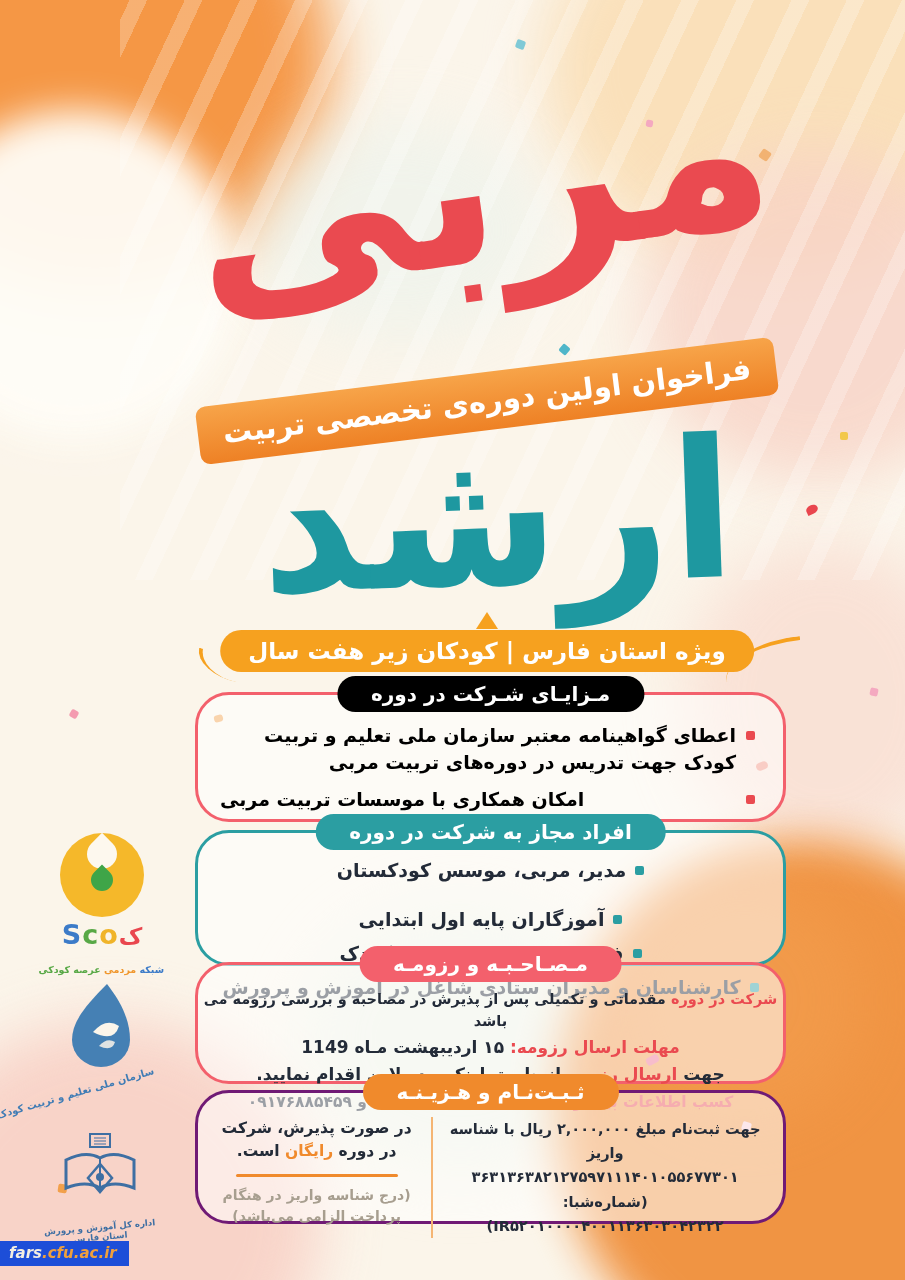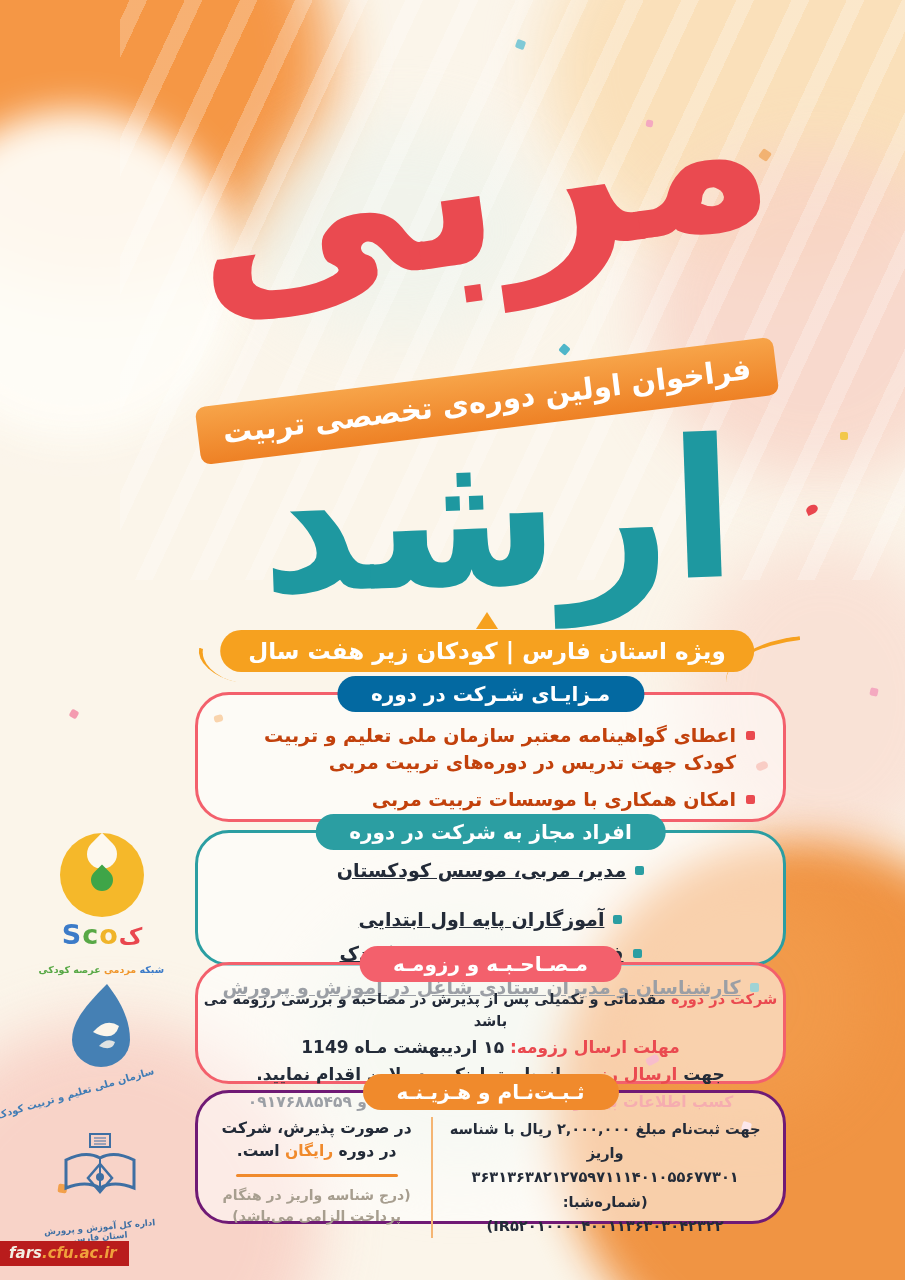--- a/index.html
+++ b/index.html
@@ -64,37 +64,37 @@
   .sec{
     position:absolute;left:195px;width:585px;border-radius:34px;
     background:rgba(255,255,255,.55);z-index:6;direction:rtl;
   }
   .sec-pill{
     position:absolute;top:-19px;left:50%;transform:translateX(-50%);
     height:36px;line-height:36px;border-radius:18px;padding:0 34px;
     color:#fff;font-size:20px;font-weight:700;white-space:nowrap;
   }
   .sec1{top:692px;height:124px;border:3px solid #F3606C;}
-  .sec1 .sec-pill{background:#0369a1;text-align:center;}
+  .sec1 .sec-pill{background:#000000;text-align:center;}
   .sec2{top:830px;height:130px;border:3px solid #2B9EA2;}
   .sec2 .sec-pill{background:#2B9EA2;}
   .sec3{top:962px;height:116px;border:3px solid #F3606C;}
   .sec3 .sec-pill{background:#F3606C;}
   .sec4{top:1090px;height:128px;border:3px solid #701a75;}
   .sec4 .sec-pill{background:#F08A2C;}
   .sec .body{padding:27px 28px 0 22px;}
   .bullet-row{display:flex;gap:10px;align-items:flex-start;
-    font-size:19px;font-weight:700;color:#c2410c;line-height:1.42;text-align:right;}
+    font-size:19px;font-weight:700;color:#000000;line-height:1.42;text-align:right;justify-content:space-between;}
   .bullet-row + .bullet-row{margin-top:10px;}
   .sq{width:9px;height:9px;border-radius:2px;flex:none;margin-top:9px;}
   .sq-red{background:#EA4A50;}
   .sq-teal{background:#2B9EA2;}
   .center-rows{padding-top:24px;text-align:center;}
   .elig-row{display:flex;justify-content:center;gap:22px;flex-wrap:wrap;
-    font-size:19px;font-weight:700;color:#232B38;line-height:1.42;text-decoration:underline;}
+    font-size:19px;font-weight:700;color:#232B38;line-height:1.42;}
   .elig-row + .elig-row{margin-top:7px;}
   .elig-item{display:flex;gap:9px;align-items:flex-start;text-align:right;}
   .iv-line{font-weight:700;color:#232B38;line-height:1.5;}
   .iv-1{font-size:14.5px;margin-top:2px;}
   .iv-2,.iv-3{font-size:17px;margin-top:2px;}
   .iv-4{font-size:15.5px;margin-top:3px;}
   .hl-red{color:#EA4A50;}
   .hl-orange{color:#F08A2C;}
   .reg-body{display:flex;direction:rtl;padding:24px 20px 10px;gap:0;}
   .pay-col{flex:1.6;font-size:14.6px;font-weight:700;color:#232B38;
@@ -117,21 +117,21 @@
   .sco-caption{margin-top:16px;font-size:9.5px;font-weight:700;direction:rtl;white-space:nowrap;}
   .cap-blue{color:#3C7BC8;}.cap-orange{color:#F0962C;}.cap-green{color:#58A846;}
   .natorg{left:46px;top:982px;width:110px;}
   .natorg-caption{margin-top:6px;font-size:10px;font-weight:700;color:#3F7CB5;
     transform:rotate(-16deg);direction:rtl;white-space:nowrap;}
   .edu{left:40px;top:1130px;width:120px;}
   .edu-caption{margin-top:2px;font-size:8.6px;font-weight:700;color:#3E6FA3;
     transform:rotate(-5deg);direction:rtl;}
   
   .footer-url{
-    position:absolute;left:0;top:1241px;z-index:8;background:#b91c1c;
+    position:absolute;left:0;top:1241px;z-index:8;background:#1d4ed8;
     padding:3px 12px 4px 9px;font-size:15px;font-weight:700;font-style:italic;direction:ltr;
   }
   .url-prefix{color:#F3EEE2;}
   .url-suffix{color:#F0A03C;}
 </style>
 </head>
 <body>
 
 <div class="poster">
 

